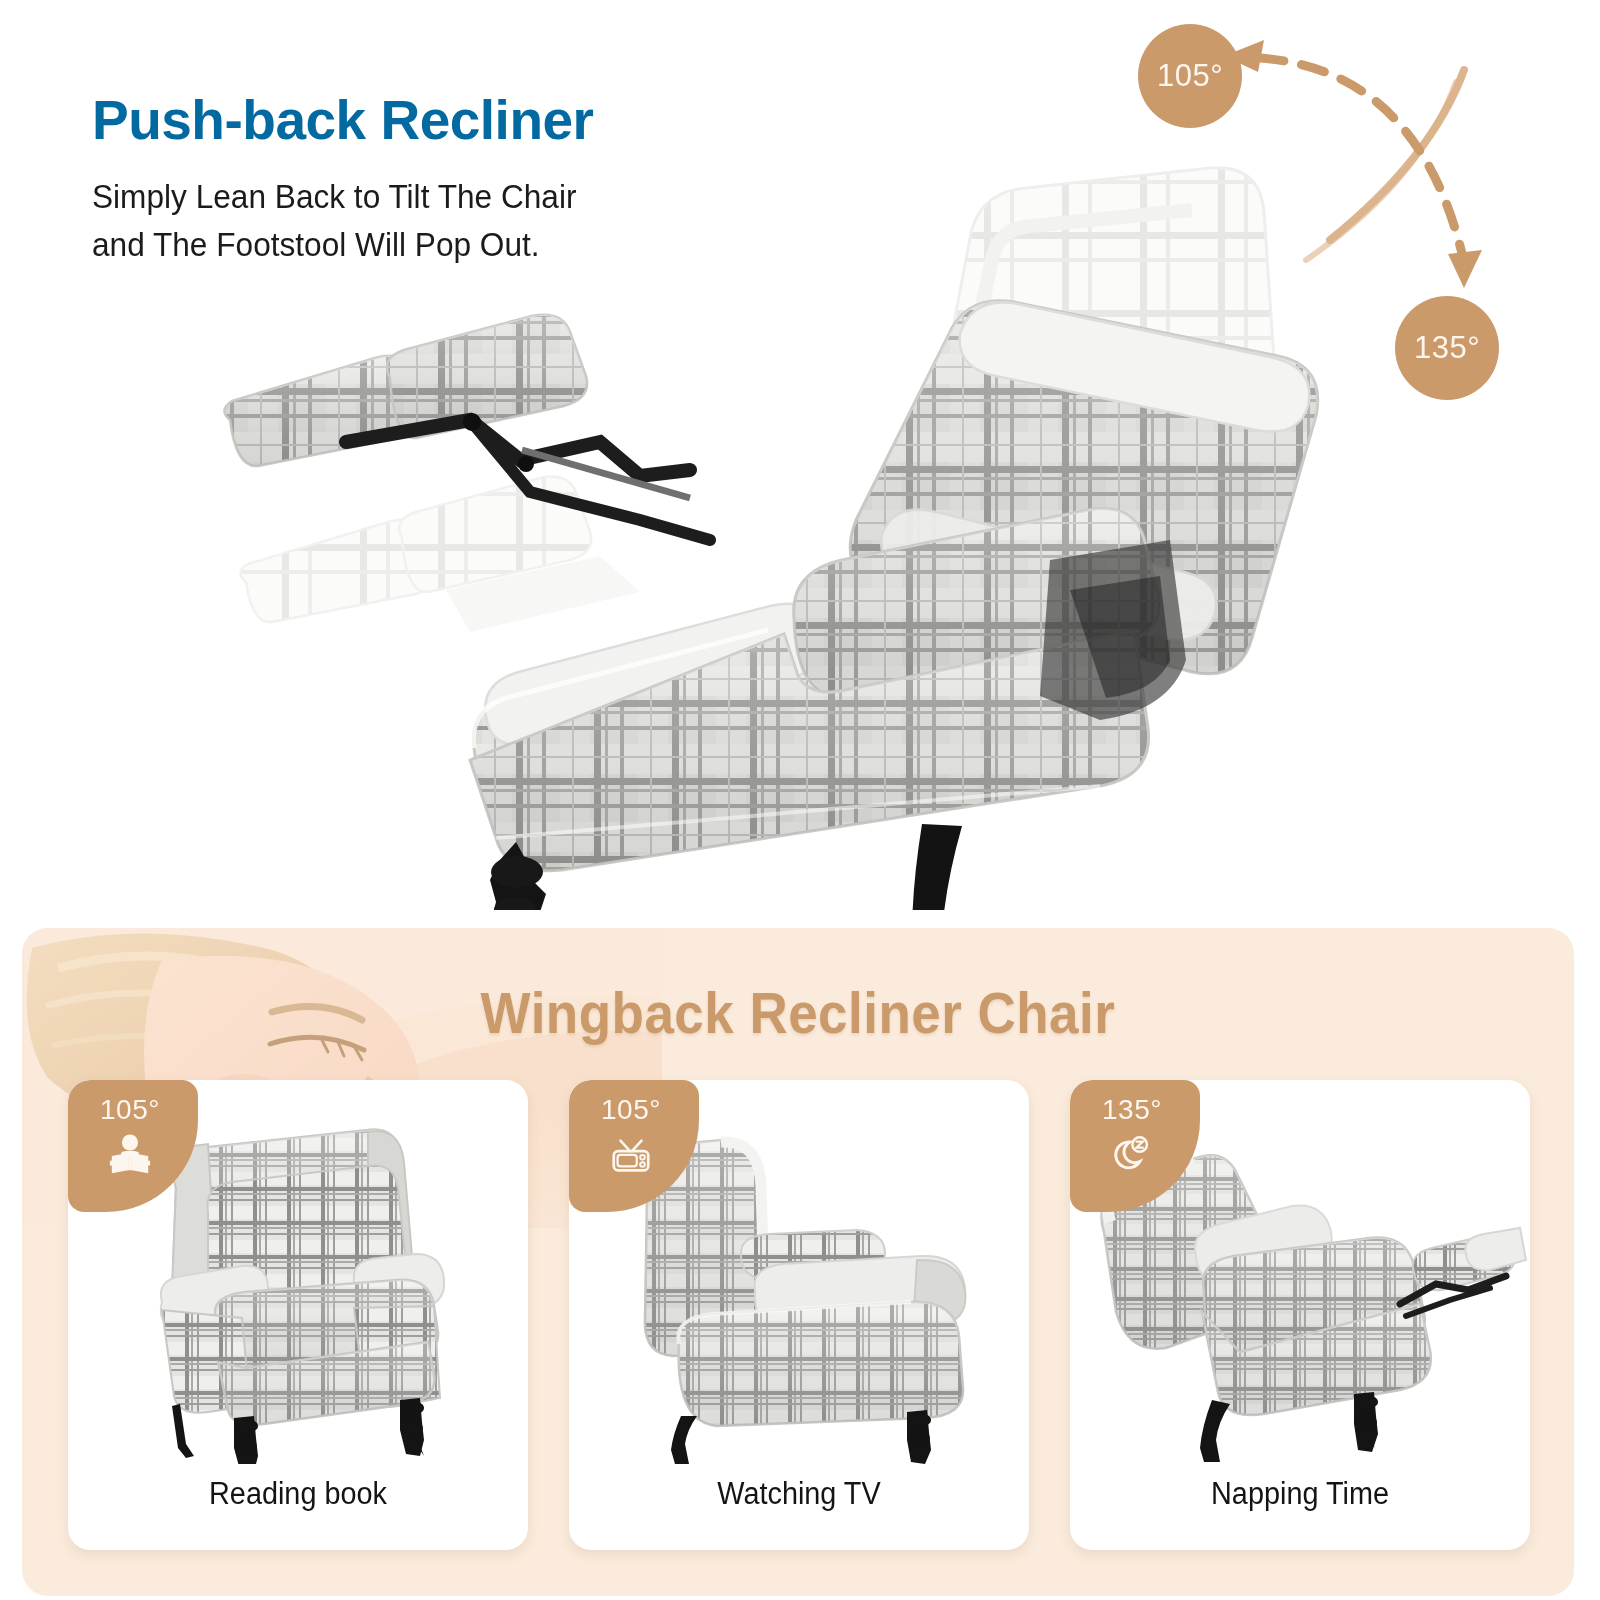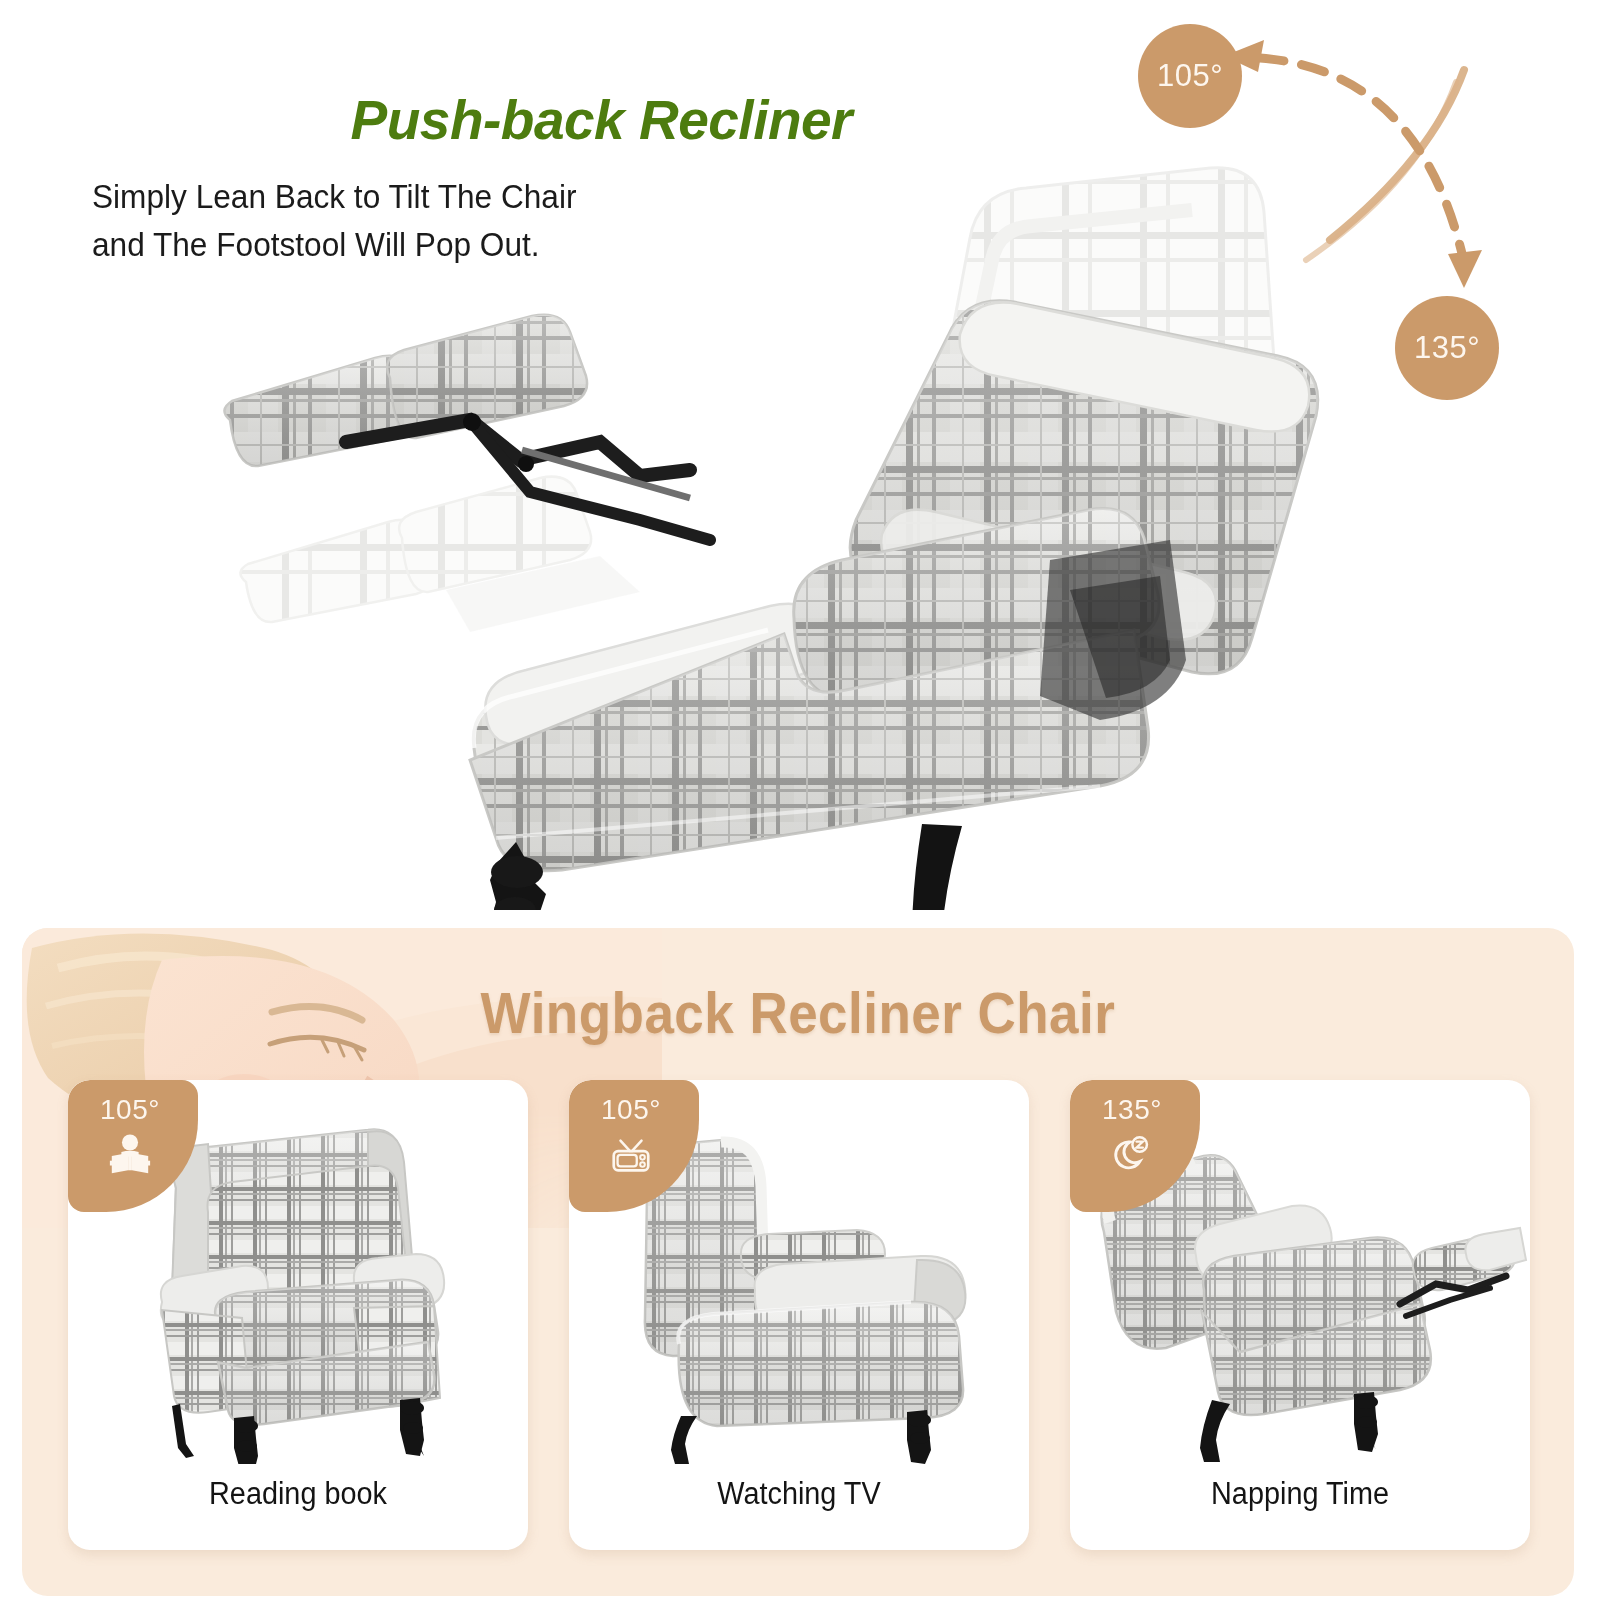--- a/index.html
+++ b/index.html
@@ -12,24 +12,23 @@
   }
 
   
   #top-section {
     position:absolute; left:0; top:0; width:1600px; height:930px;
     background:#ffffff;
   }
 
   #headline-block { position:absolute; left:92px; top:92px; width:760px; }
   #main-title {
-    font-size:55px; font-weight:bold; font-style:italic;
-    color:#4d7c0f; letter-spacing:-0.5px; line-height:1.05;
+    font-size:55px; font-weight:bold; 
+    color:#0369a1; letter-spacing:-0.5px; line-height:1.05;
     white-space:nowrap;
-    text-align:right;
   }
   #main-subtitle {
     margin-top:22px; font-size:34px; color:#1b1b1b;
     line-height:1.42; font-stretch:condensed;
     transform:scaleX(0.93); transform-origin:left top;
   }
 
   
   .angle-circle {
     position:absolute; border-radius:50%;

